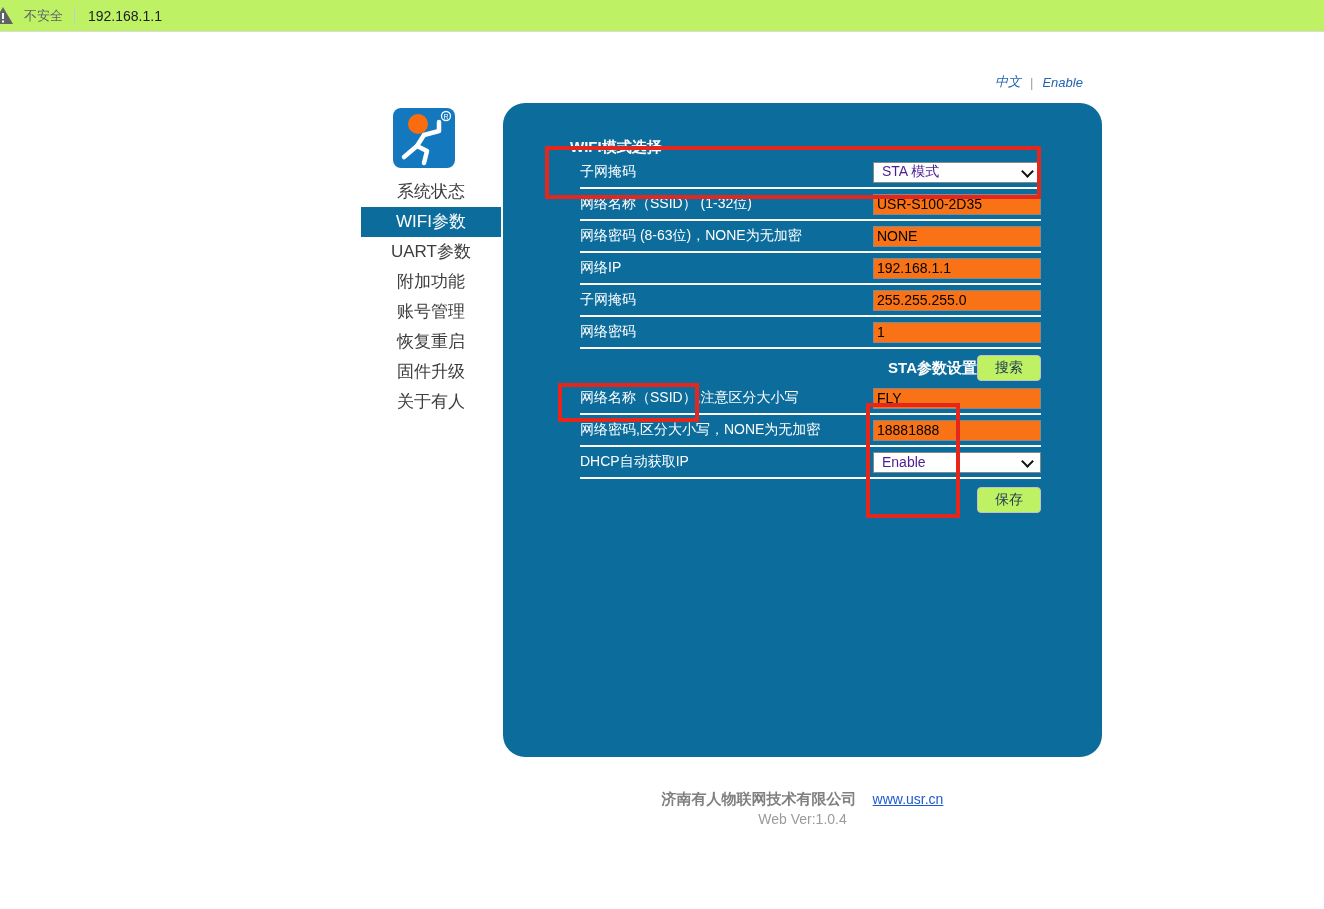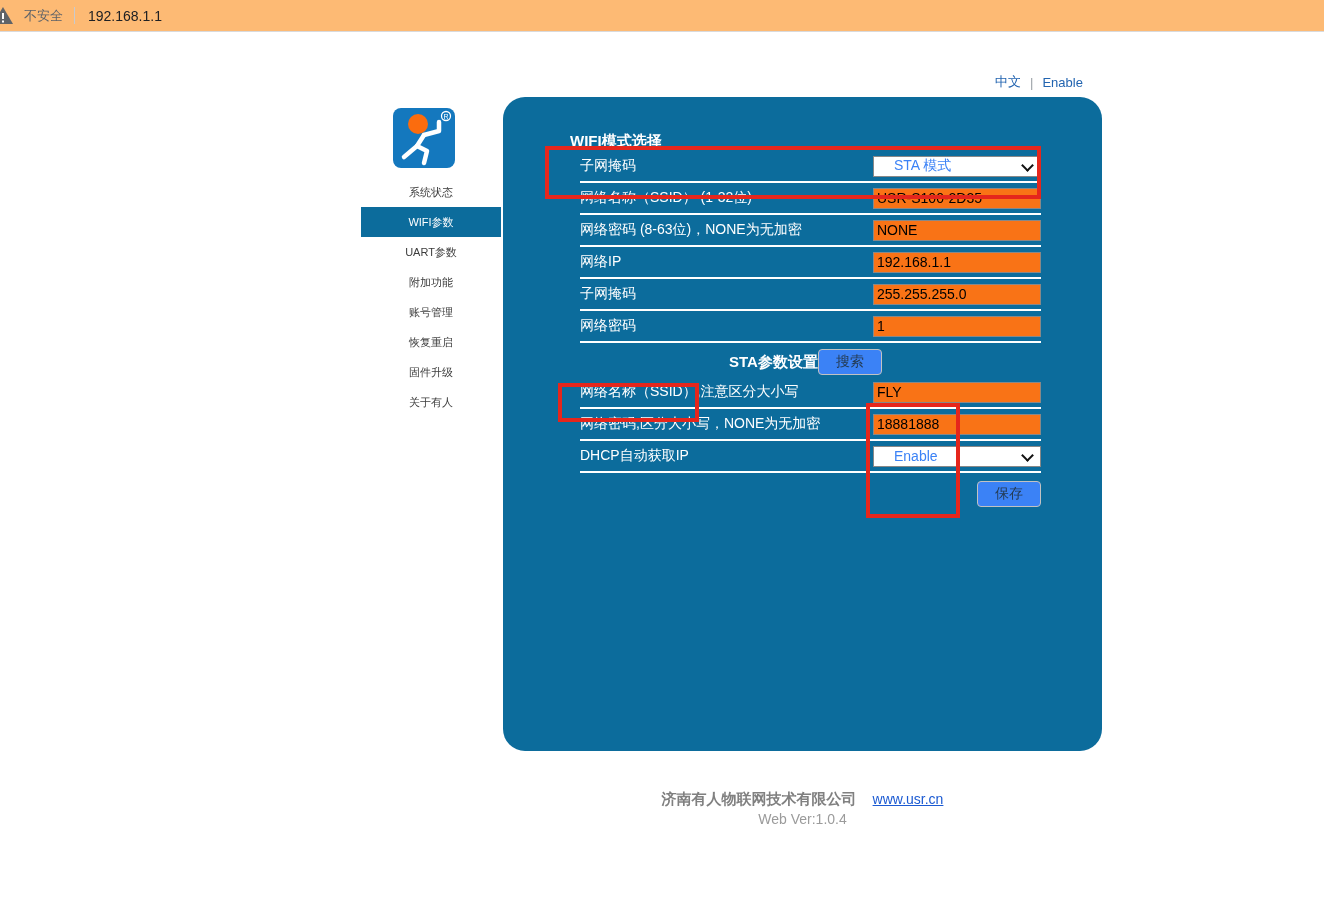--- a/index.html
+++ b/index.html
@@ -1,62 +1,62 @@
 <!DOCTYPE html>
 <html><head>
 <meta charset="utf-8">
 <style>
   html,body { margin:0; padding:0; background:#fff; }
   .page { position:relative; width:1324px; height:909px; background:#ffffff;
           font-family:"Liberation Sans", sans-serif; overflow:hidden; }
 
   
   .browser-bar { position:absolute; left:0; top:0; width:100%; height:31px;
-                 background:#fdba74; border-bottom:1px solid #d9dadc;
+                 background:#bef264; border-bottom:1px solid #d9dadc;
                  display:flex; align-items:center; }
   .warn-icon { position:absolute; left:-7px; top:7px; }
   .sec-label { margin-left:24px; color:#5f6368; font-size:13px; }
   .bar-div { width:1px; height:17px; background:#c9cacd; margin:0 13px 0 11px; }
   .url-text { color:#202124; font-size:14px; }
 
   
   .lang { position:absolute; left:995px; top:73px; display:flex; gap:9px;
           align-items:center; font-size:13px; }
-  .lang a { color:#2264b0; text-decoration:none; cursor:pointer; }
+  .lang a { color:#2264b0; text-decoration:none; cursor:pointer;font-style:italic; }
   .lang .sep { color:#9aa0a6; }
 
   
   .logo { position:absolute; left:393px; top:108px; }
   .sidebar { position:absolute; left:361px; top:177px; width:140px; }
-  .side-item { height:30px; line-height:30px; text-align:center; font-size:11px;
+  .side-item { height:30px; line-height:30px; text-align:center; font-size:17px;
                color:#3d3d3d; cursor:pointer; }
   .side-item.active { background:#0c6c9c; color:#ffffff; }
 
   
-  .panel { position:absolute; left:503px; top:97px; width:599px; height:654px;
+  .panel { position:absolute; left:503px; top:103px; width:599px; height:654px;
            background:#0c6c9c; border-radius:22px; color:#ffffff;
            box-sizing:border-box; padding:34px 61px 0 67px; }
   .sec-title { font-size:15px; font-weight:bold; height:20px; line-height:20px; }
   .sec-title.mt { margin-top:8px; }
   .frow { display:flex; align-items:center; justify-content:space-between;
           height:32px; margin-left:10px; border-bottom:2px solid #ffffff;
           box-sizing:border-box; }
   .flabel { font-size:14px; }
   .tb { width:168px; height:21px; box-sizing:border-box; border:1px solid #888;
         background:#f97316; color:#000; font-size:14px; padding:0 3px;
         font-family:"Liberation Sans", sans-serif; }
   .selectbox { position:relative; width:168px; height:21px; box-sizing:border-box;
-               border:1px solid #888; background:#fff; color:#3b82f6; font-size:14px;
-               display:flex; align-items:center; padding:0 20px; cursor:pointer; }
+               border:1px solid #888; background:#fff; color:#4c1d95; font-size:14px;
+               display:flex; align-items:center; padding:0 8px; cursor:pointer; }
   .caret { position:absolute; right:8px; top:4px; width:7px; height:7px;
            border-right:2px solid #111; border-bottom:2px solid #111;
            transform:rotate(45deg); }
-  .sta-head-row { display:flex; align-items:center; justify-content:center;
+  .sta-head-row { display:flex; align-items:center; justify-content:flex-end;
                   height:30px; margin-top:4px; }
-  .btn { min-width:64px; height:26px; background:#3b82f6; border:1px solid #c2c2c2;
+  .btn { min-width:64px; height:26px; background:#bef264; border:1px solid #c2c2c2;
          border-radius:4px; color:#243b53; font-size:14px; cursor:pointer;
          padding:0 12px; font-family:"Liberation Sans", sans-serif; }
   .save-row { display:flex; justify-content:flex-end; margin-top:8px; }
 
   
   .annot { position:absolute; border:4px solid #e5261c; z-index:50;
            pointer-events:none; background:transparent; }
   #annot-mode   { left:545px; top:146px; width:488px; height:45px; }
   #annot-sta    { left:558px; top:383px; width:133px; height:31px; }
   #annot-inputs { left:866px; top:403px; width:86px;  height:107px; }

